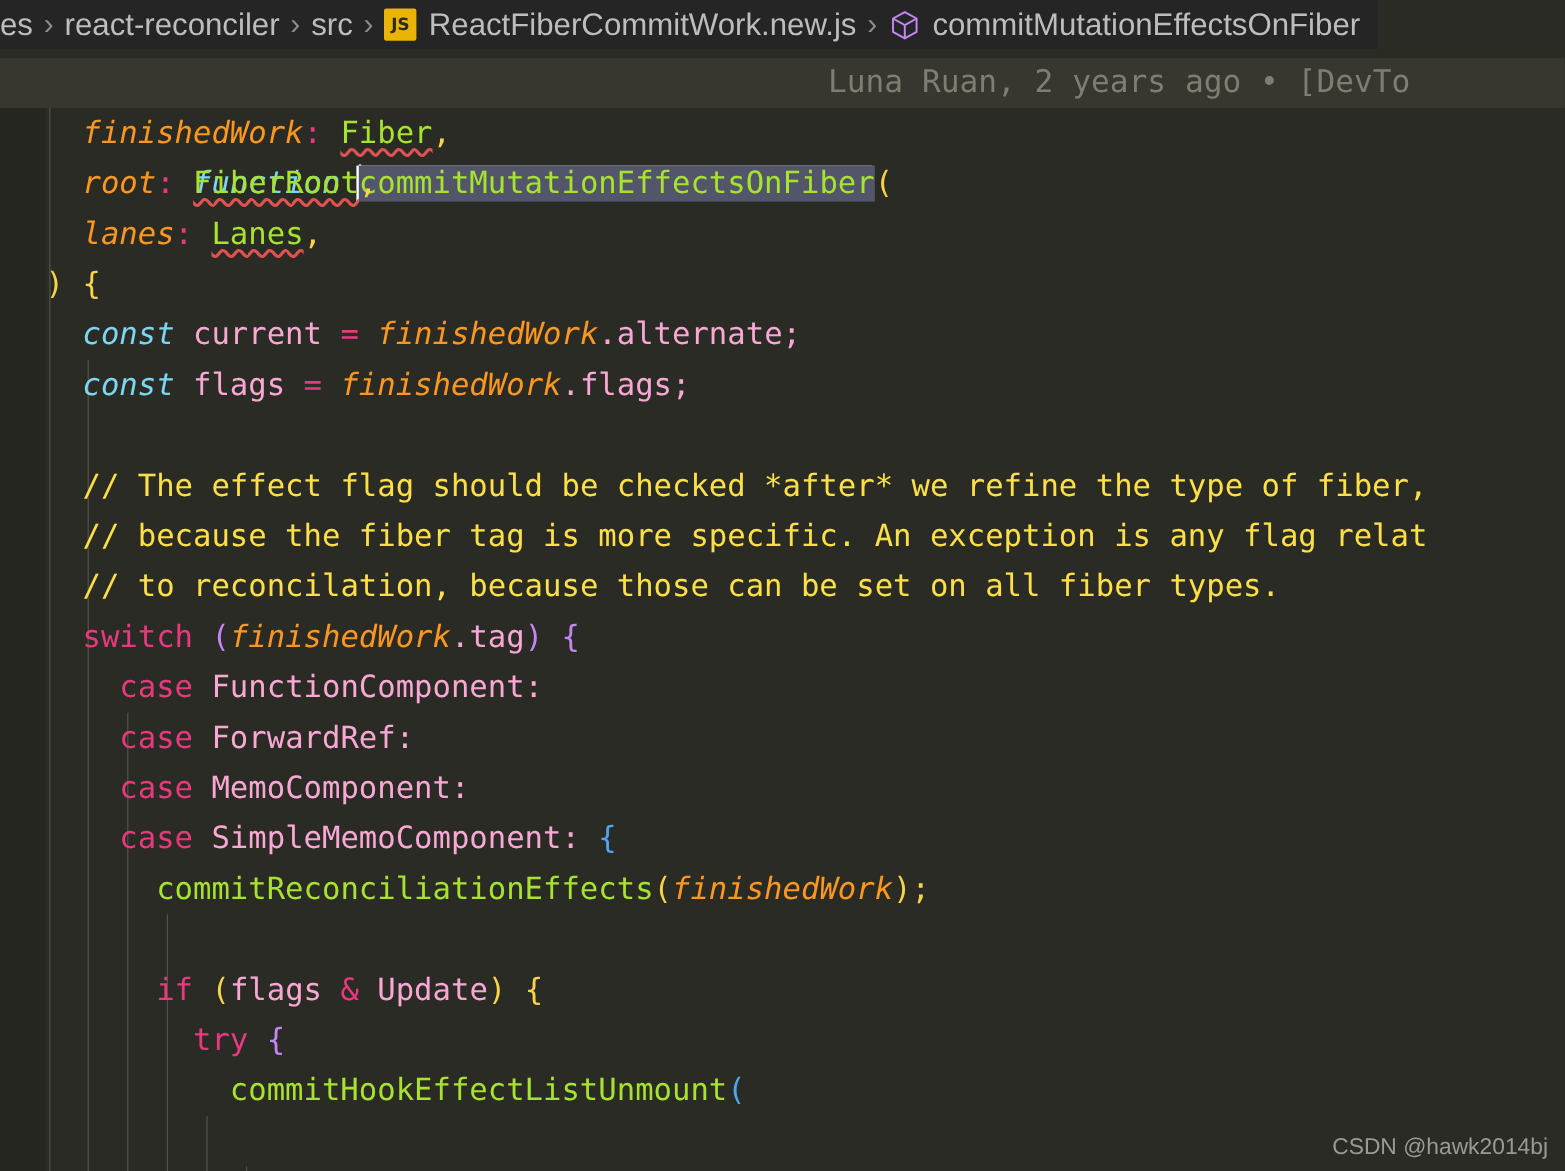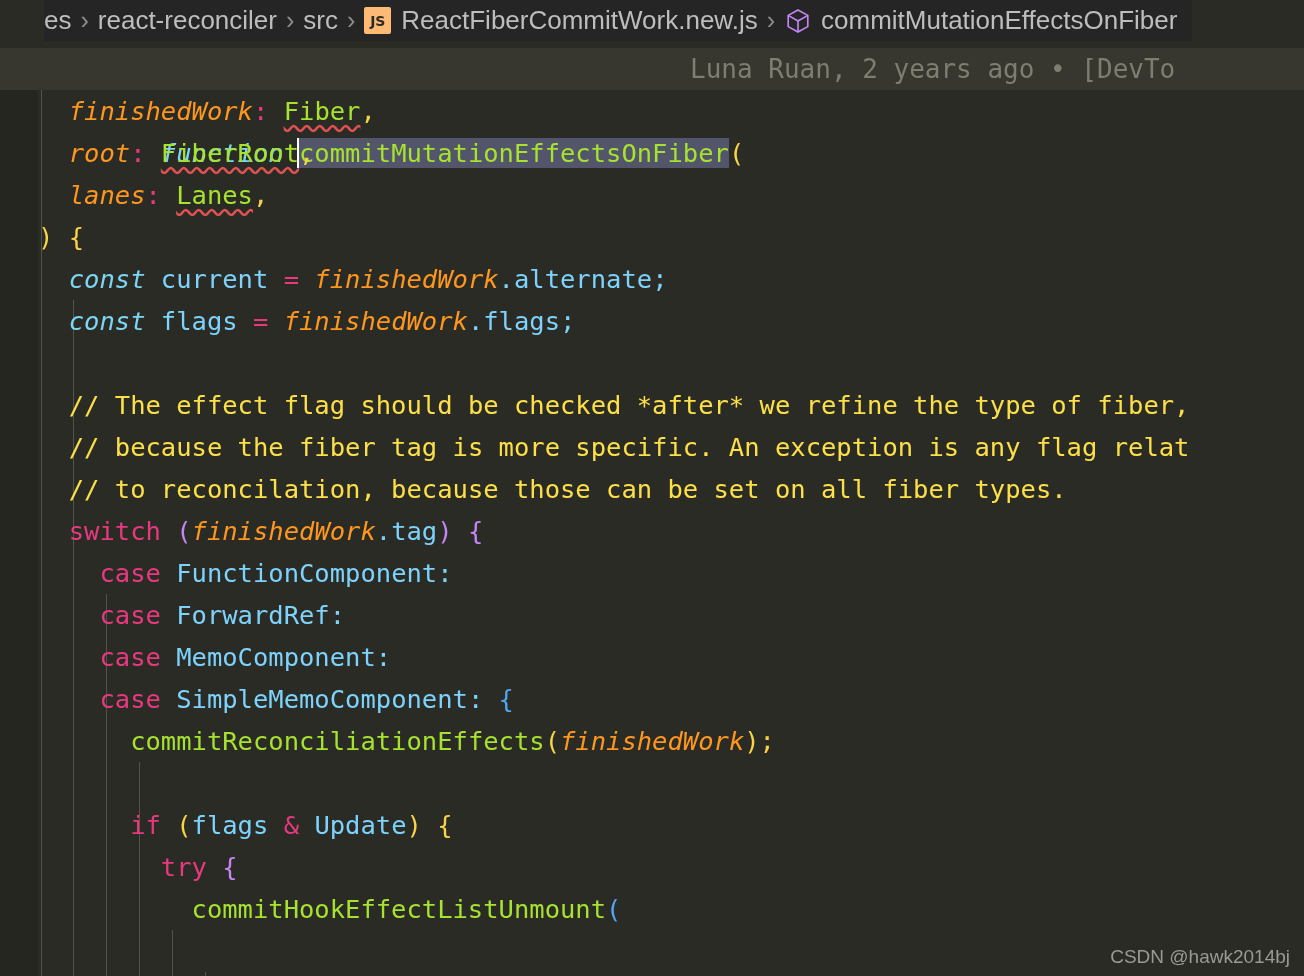--- a/index.html
+++ b/index.html
@@ -23,39 +23,38 @@
     background: #252526;
     display: flex;
     align-items: center;
     white-space: nowrap;
     overflow: hidden;
     font-family: "Liberation Sans", sans-serif;
     font-size: 26px;
     color: #b3b3b3;
     padding-left: 0px;
     box-sizing: border-box;
-    margin-left: 44px;
   }
   #breadcrumb-bar .crumb-text {
     color: #bdbdbd;
     letter-spacing: 0px;
   }
   #breadcrumb-bar .sep {
     color: #8c8c8c;
     margin: 0 9px;
     font-size: 25px;
     display: inline-block;
   }
   .js-icon {
     display: inline-flex;
     align-items: center;
     justify-content: center;
     width: 27px;
     height: 27px;
-    background: #fdba74;
+    background: #eab308;
     color: #2b2b26;
     font-family: "DejaVu Sans", sans-serif;
     font-size: 14px;
     font-weight: bold;
     border-radius: 2px;
     margin-right: 10px;
     flex: none;
     line-height: 1;
   }
   .cube-icon {
@@ -142,21 +141,21 @@
     vertical-align: -6px;
     margin-right: -2px;
   }
 
   
   .kw      { color: #7cd5f1; font-style: italic; margin-top: 24px; }  
   .kw2     { color: #e8397f; }                      
   .fn      { color: #a6e22e; }                      
   .param   { color: #fd971f; font-style: italic; }  
   .type    { color: #a6e22e; margin-top: 22px; }                      
-  .plain   { color: #7dd3fc; }
+  .plain   { color: #f9a8d4; }
   .punct-y { color: #f8d546; }                      
   .punct-p { color: #c586f5; }                      
   .punct-b { color: #4fa6f5; }                      
   .op      { color: #e8397f; }                      
   .comment { color: #fde047; }
   .squiggle {
     text-decoration: underline wavy #e05252;
     text-decoration-skip-ink: none;
     text-underline-offset: 4px;
   }

